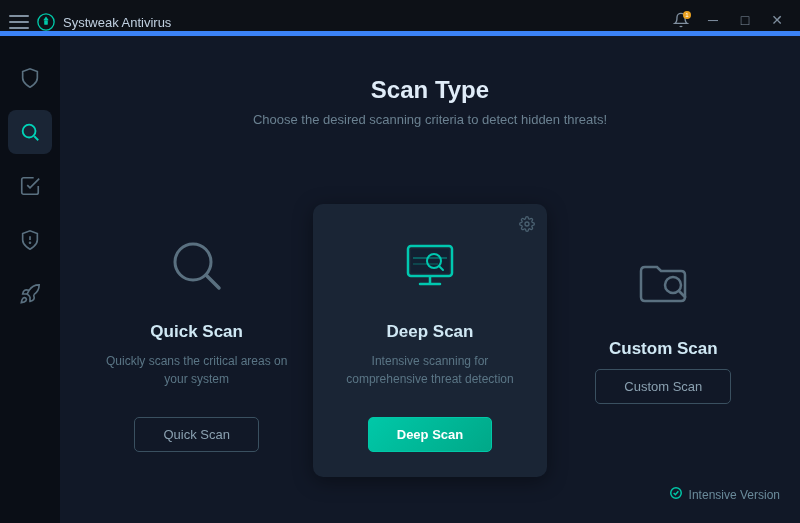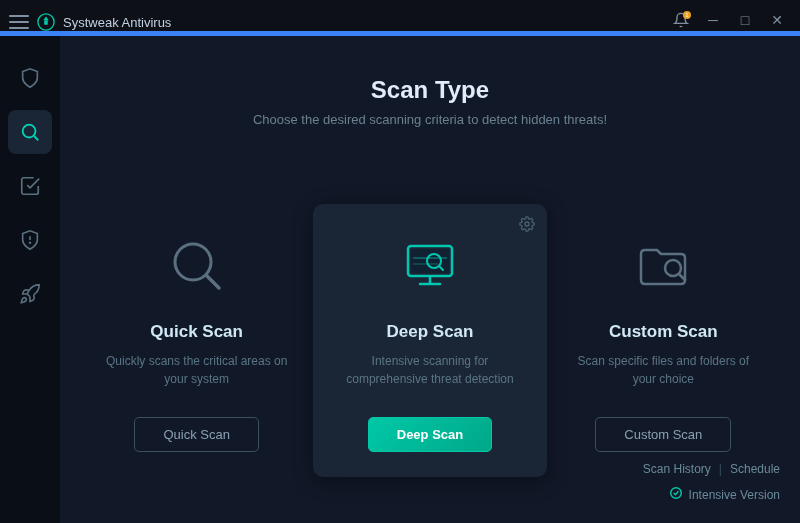--- a/index.html
+++ b/index.html
@@ -378,32 +378,26 @@
         <div class="card-icon">
           <svg width="64" height="64" viewBox="0 0 64 64" fill="none">
 
             <path d="M10 20 Q10 16 14 16 L26 16 L30 20 L50 20 Q54 20 54 24 L54 46 Q54 50 50 50 L14 50 Q10 50 10 46 Z" stroke="#5a7080" stroke-width="2.5" fill="none"></path>
 
             <circle cx="42" cy="34" r="8" stroke="#5a7080" stroke-width="2.5"></circle>
             <line x1="48" y1="40" x2="54" y2="46" stroke="#5a7080" stroke-width="2.8" stroke-linecap="round"></line>
           </svg>
         </div>
         <div class="card-title">Custom Scan</div>
-        <div class="card-desc">Scan specific files and folders of your choice</div>
         <button class="scan-btn">Custom Scan</button>
       </div>
 
     </div>
 
     <div class="bottom-bar">
-      <div class="bottom-links">
-        <span class="bottom-link">Scan History</span>
-        <span class="bottom-divider">|</span>
-        <span class="bottom-link">Schedule</span>
-      </div>
       <div class="registered-badge">
         <span class="reg-check">
           <svg width="14" height="14" viewBox="0 0 24 24" fill="none" stroke="#00c8a8" stroke-width="2.5">
             <circle cx="12" cy="12" r="9"></circle>
             <polyline points="8,12 11,15 16,9"></polyline>
           </svg>
         </span>
         <span>Intensive Version</span>
       </div>
     </div>

